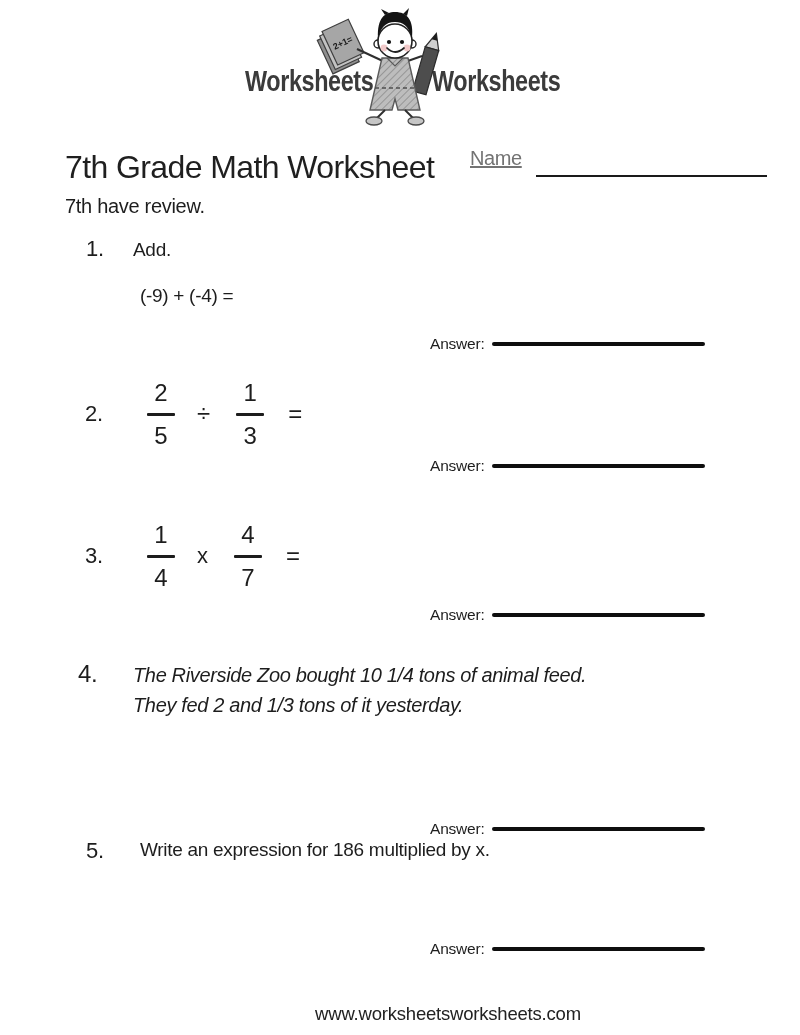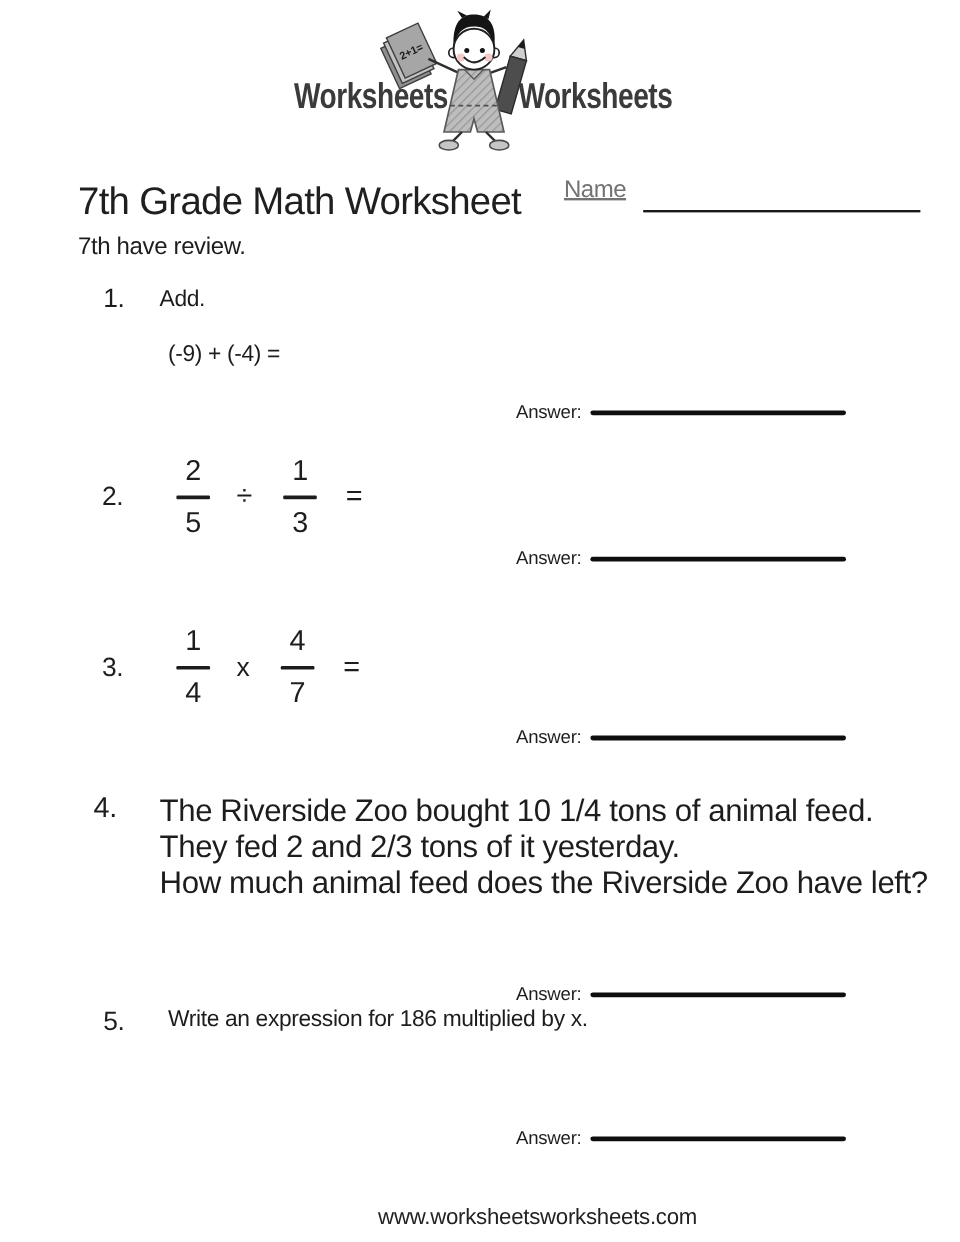--- a/index.html
+++ b/index.html
@@ -51,21 +51,21 @@
   #p4-num { left: 78px;  top: 660px; font-size: 24px; }
   #p5-num { left: 86px;  top: 838px; }
 
   .ptext { position: absolute; font-size: 19px; letter-spacing: -0.3px; white-space: nowrap; }
   #p1-instruction { left: 133px; top: 239px; }
   #p1-expression  { left: 140px; top: 285px; }
   #p5-text        { left: 140px; top: 839px; }
 
   #p4-lines {
     position: absolute; left: 133px; top: 660px;
-    font-size: 26px; line-height: 30px; letter-spacing: -0.35px; white-space: nowrap;
+    font-size: 20px; line-height: 30px; letter-spacing: -0.35px; white-space: nowrap; font-style: italic;
   }
 
   
   .math-row { position: absolute; display: flex; align-items: center; }
   #p2-row { left: 85px; top: 380px; }
   #p3-row { left: 85px; top: 522px; }
   .math-row .row-num { font-size: 22px; width: 26px; letter-spacing: -0.3px; }
   .frac { text-align: center; font-size: 24px; margin-left: 36px; min-width: 28px; }
   .frac .fnum, .frac .fden { display: block; line-height: 26px; padding: 0 5px; }
   .frac .fbar { display: block; height: 2.5px; background: #1c1c1c; margin: 7px 0; border-radius: 1px; }
@@ -197,22 +197,21 @@
   </div>
 
   <div class="answer-row" id="answer-3">
     <span class="lbl">Answer:</span>
     <span class="line"></span>
   </div>
 
   <div class="pnum" id="p4-num">4.</div>
   <div id="p4-lines">
     <div>The Riverside Zoo bought 10 1/4 tons of animal feed.</div>
-    <div>They fed 2 and 2/3 tons of it  yesterday.</div>
-    <div>How much animal feed does the Riverside Zoo have left?</div>
+    <div>They fed 2 and 1/3 tons of it  yesterday.</div>
   </div>
 
   <div class="answer-row" id="answer-4">
     <span class="lbl">Answer:</span>
     <span class="line"></span>
   </div>
 
   <div class="pnum" id="p5-num">5.</div>
   <div class="ptext" id="p5-text">Write an expression for 186 multiplied by x.</div>
 

